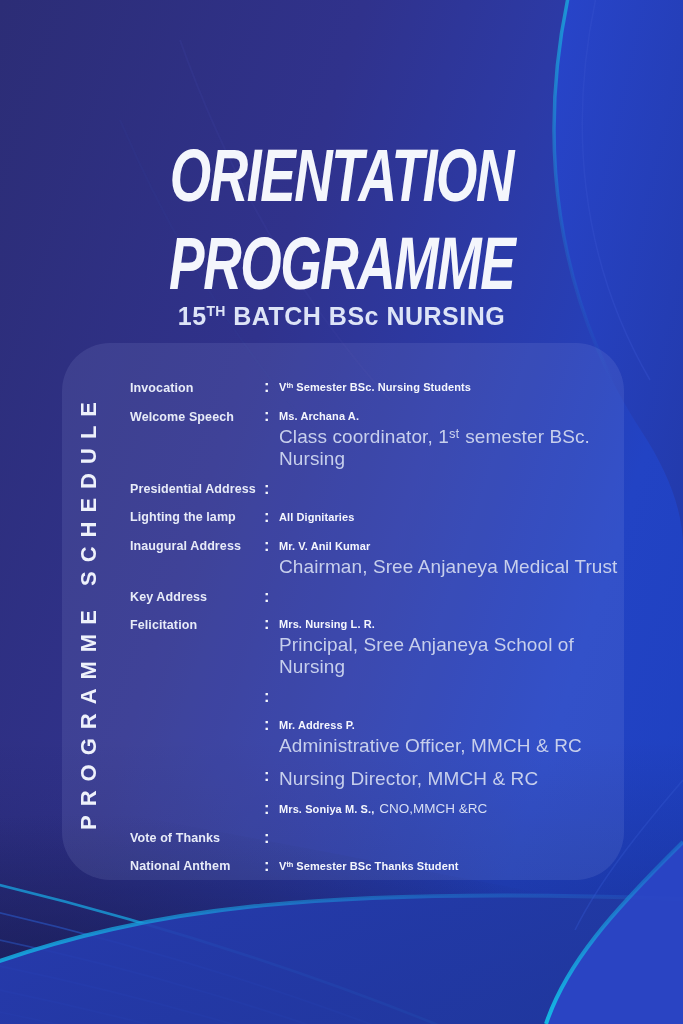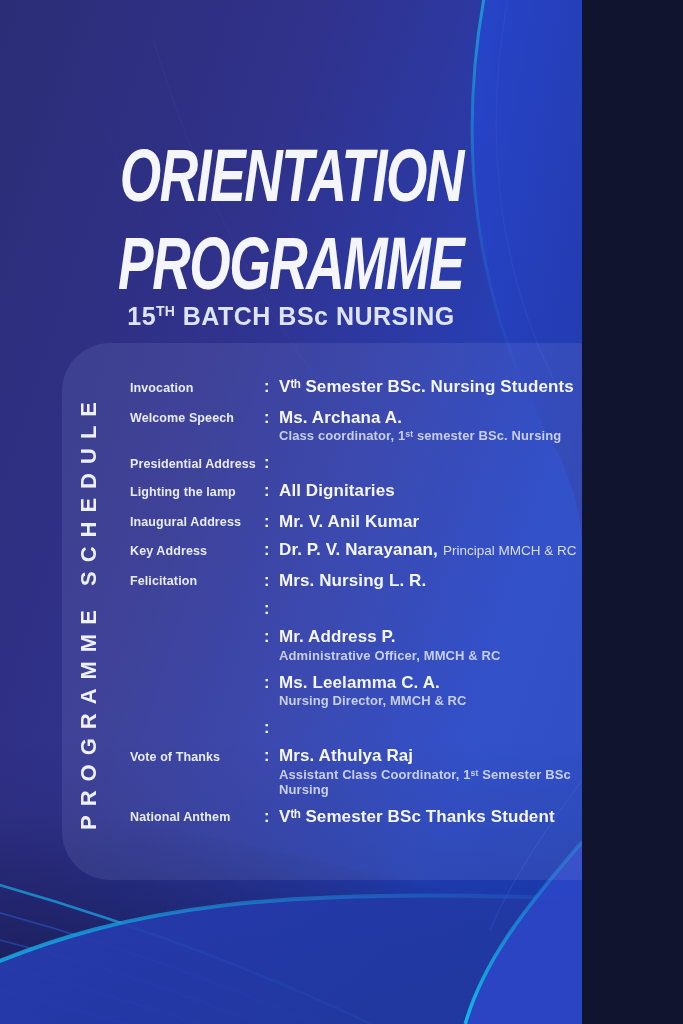--- a/index.html
+++ b/index.html
@@ -1,18 +1,18 @@
 <!DOCTYPE html>
 <html><head>
 <meta charset="utf-8">
 <style>
   html,body{margin:0;padding:0;background:#10142e;}
   .poster{
     position:relative;
-    width:582px;height:1024px;
+    width:683px;height:1024px;
     overflow:hidden;
     font-family:"Liberation Sans",sans-serif;
     background:
       linear-gradient(180deg, rgba(8,12,50,0) 72%, rgba(8,12,50,0.30) 100%),
       linear-gradient(108deg, #2c2d76 0%, #30328c 36%, #2c3aa6 56%, #2243c4 78%, #1e40c0 100%);
   }
   .bg{position:absolute;inset:0;width:100%;height:100%;display:block;}
 
   
   .title-wrap{
@@ -65,29 +65,29 @@
     color:#e7ebf8;font-size:12.5px;font-weight:700;
     padding-top:3.5px;letter-spacing:0.1px;
   }
   .row-label:empty{display:none;}
   .row-colon{
     grid-column:2;
     color:#f4f6fd;font-size:16.5px;font-weight:700;line-height:1.15;
   }
   .row-value{grid-column:3;}
   .row-name{
-    color:#f4f6fd;font-size:17px;font-weight:700;line-height:1.15;
+    color:#f4f6fd;font-size:11px;font-weight:700;line-height:1.15;
     letter-spacing:0.1px;
   }
   .row-suffix{
     color:#d8dff4;font-size:13.5px;font-weight:400;margin-left:5px;
   }
   .row-suffix:empty{display:none;}
   .row-sub{
-    color:#c7cfec;font-size:13px;font-weight:700;line-height:1.15;
+    color:#c7cfec;font-size:19px;font-weight:400;line-height:1.15;
     margin-top:2px;letter-spacing:0.1px;
   }
   .row-sub:empty{display:none;}
 </style>
 </head>
 <body>
 
 <div class="poster">
 
   <svg class="bg" viewBox="0 0 683 1024" preserveAspectRatio="none" aria-hidden="true">
@@ -179,57 +179,56 @@
 
     <div class="row">
       <span class="row-label">Lighting the lamp</span>
         <span class="row-colon">:</span>
         <span class="row-value"><span class="row-name">All Dignitaries</span><span class="row-sub" style="display:block"></span></span>
     </div>
 
     <div class="row">
       <span class="row-label">Inaugural Address</span>
         <span class="row-colon">:</span>
-        <span class="row-value"><span class="row-name">Mr. V. Anil Kumar</span></span>
+        <span class="row-value"><span class="row-name">Mr. V. Anil Kumar</span><span class="row-sub" style="display:block">Chairman, Sree Anjaneya Medical Trust</span></span>
     </div>
 
     <div class="row">
       <span class="row-label">Key Address</span>
         <span class="row-colon">:</span>
-        <span class="row-value"><span class="row-name">Dr. P. V. Narayanan,</span><span class="row-suffix">Principal MMCH &amp; RC</span><span class="row-sub" style="display:block"></span></span>
     </div>
 
     <div class="row">
       <span class="row-label">Felicitation</span>
         <span class="row-colon">:</span>
-        <span class="row-value"><span class="row-name">Mrs. Nursing L. R.</span></span>
+        <span class="row-value"><span class="row-name">Mrs. Nursing L. R.</span><span class="row-sub" style="display:block">Principal, Sree Anjaneya School of Nursing</span></span>
     </div>
 
     <div class="row">
       <span class="row-colon">:</span>
     </div>
 
     <div class="row">
       <span class="row-colon">:</span>
         <span class="row-value"><span class="row-name">Mr. Address P.</span><span class="row-sub" style="display:block">Administrative Officer, MMCH &amp; RC</span></span>
     </div>
 
     <div class="row">
       <span class="row-colon">:</span>
-        <span class="row-value"><span class="row-name">Ms. Leelamma C. A.</span><span class="row-sub" style="display:block">Nursing Director, MMCH &amp; RC</span></span>
-    </div>
-
-    <div class="row">
-      <span class="row-colon">:</span>
+        <span class="row-value"><span class="row-sub" style="display:block">Nursing Director, MMCH &amp; RC</span></span>
+    </div>
+
+    <div class="row">
+      <span class="row-colon">:</span>
+        <span class="row-value"><span class="row-name">Mrs. Soniya M. S.,</span><span class="row-suffix">CNO,MMCH &amp;RC</span><span class="row-sub" style="display:block"></span></span>
     </div>
 
     <div class="row">
       <span class="row-label">Vote of Thanks</span>
         <span class="row-colon">:</span>
-        <span class="row-value"><span class="row-name">Mrs. Athulya Raj</span><span class="row-sub" style="display:block">Assistant Class Coordinator, 1ˢᵗ Semester BSc Nursing</span></span>
     </div>
 
     <div class="row">
       <span class="row-label">National Anthem</span>
         <span class="row-colon">:</span>
         <span class="row-value"><span class="row-name">Vᵗʰ Semester BSc Thanks Student</span><span class="row-sub" style="display:block"></span></span>
     </div>
 
   </div>
 </div>

